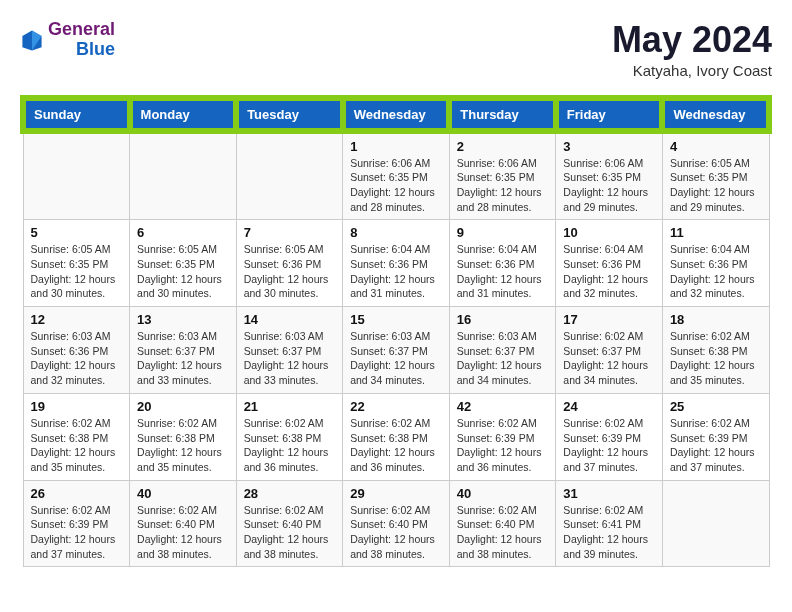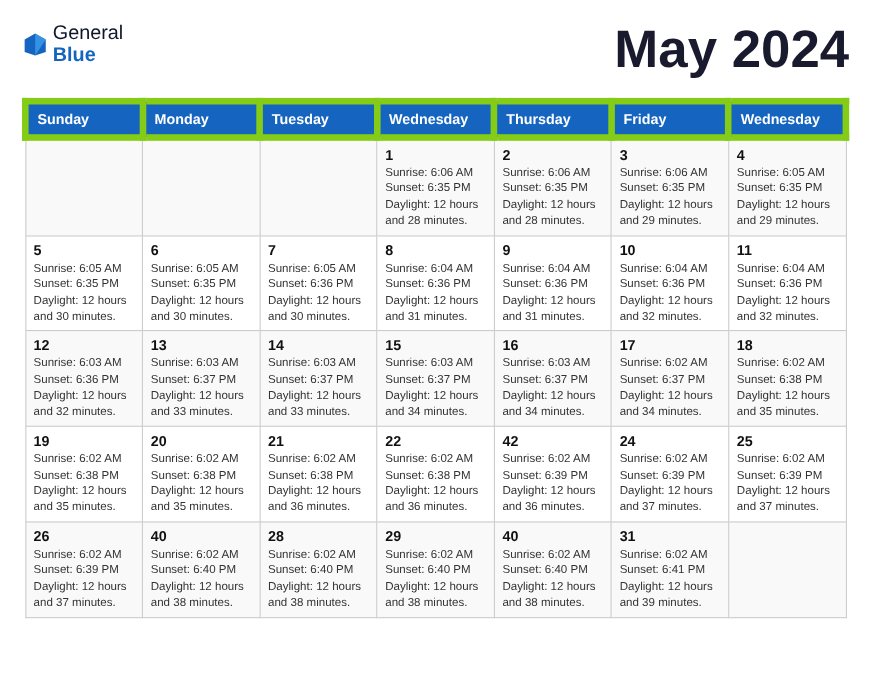--- a/index.html
+++ b/index.html
@@ -27,21 +27,21 @@
       line-height: 1.1;
     }
     .logo-icon {
       width: 24px;
       height: 24px;
     }
     .title-block {
       text-align: right;
     }
     .month-year {
-      font-size: 48px;
+      font-size: 36px;
       font-weight: bold;
       color: #1a1a2e;
       line-height: 1.1;
       text-align: center;
     }
     .location {
       font-size: 15px;
       color: #333;
       margin-top: 2px;
     }
@@ -94,26 +94,27 @@
 </head>
 <body>
 
 <div class="header">
   <div class="logo">
     <svg class="logo-icon" viewBox="0 0 30 30" xmlns="http://www.w3.org/2000/svg">
       <polygon points="15,3 27,10 27,24 15,28 3,24 3,10" fill="#1565c0"></polygon>
       <polygon points="15,3 27,10 15,28" fill="#42a5f5" opacity="0.7"></polygon>
     </svg>
     <div class="logo-text">
-      <span style="font-size:18px;font-weight:normal;color:#0f172a;line-height:1.1;">General</span>
-      <span style="font-size:18px;font-weight:bold;color:#1565c0;line-height:1.1;">Blue</span>
+      <span style="font-size:18px;font-weight:bold;color:#701a75;line-height:1.1;">General</span>
+      <span style="font-size:18px;font-weight:bold;color:#1565c0;line-height:1.1;text-align:right;">Blue</span>
     </div>
   </div>
   <div class="title-block">
     <div class="month-year">May 2024</div>
+    <div class="location">Katyaha, Ivory Coast</div>
   </div>
 </div>
 
 <table class="calendar">
   <thead>
     <tr>
     <th>Sunday</th>
         <th>Monday</th>
         <th>Tuesday</th>
         <th>Wednesday</th>

